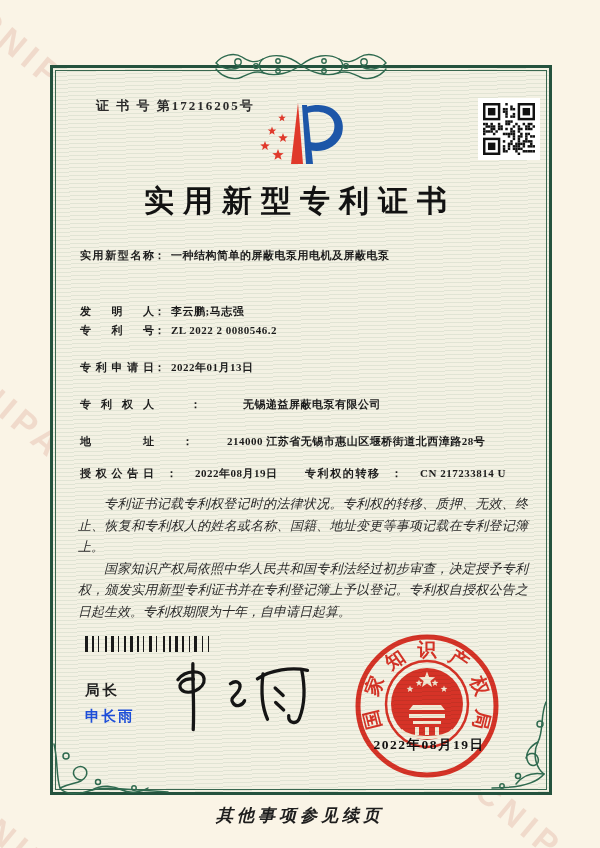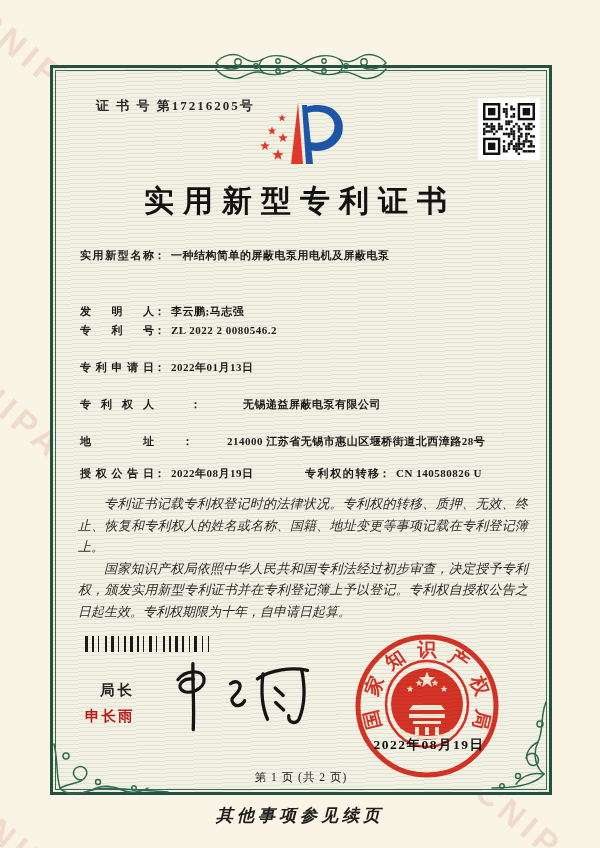--- a/index.html
+++ b/index.html
@@ -40,36 +40,36 @@
   .title {
     position:absolute; left:0; top:181px; width:600px; text-align:center;
     font-size:30px; font-weight:bold; color:#121212; letter-spacing:9px;
   }
   .field-row { position:absolute; left:80px; display:flex; align-items:baseline;
     font-size:11px; font-weight:bold; color:#1c1c1c; }
   .field-label { display:inline-block; width:74px; text-align:justify;
     text-align-last:justify; }
   .field-colon { display:inline-block; }
   .field-value { margin-left:6px; letter-spacing:0.5px; white-space:nowrap; }
-  .grant-group { display:flex; align-items:baseline; }
+  .grant-group { display:flex; align-items:baseline;gap:12px; }
   .paragraphs {
     position:absolute; left:78px; top:493px; width:450px;
     font-size:13px; font-style:italic; color:#2b2b2b;
     line-height:21.5px; text-align:justify;
   }
   .paragraphs p { text-indent:2em; }
   .barcode { position:absolute; left:85px; top:636px; width:158px; height:16px; }
   .director-title {
-    position:absolute; left:100px; top:681px; font-size:14.5px; font-weight:bold;
+    position:absolute; left:85px; top:681px; font-size:14.5px; font-weight:bold;
     color:#222; letter-spacing:3px;
     font-family:"Liberation Sans","DejaVu Sans",sans-serif;
   }
   .director-name {
     position:absolute; left:85px; top:707px; font-size:14.5px; font-weight:bold;
-    color:#b91c1c; letter-spacing:2px;
+    color:#1d4ed8; letter-spacing:2px;
     font-family:"Liberation Sans","DejaVu Sans",sans-serif;
   }
   .signature { position:absolute; left:163px; top:655px; width:155px; height:80px; }
   .seal { position:absolute; left:351px; top:630px; width:152px; height:152px;
     mix-blend-mode:multiply; opacity:0.95; }
   .seal-date {
     position:absolute; left:358px; top:736px; width:142px; text-align:center;
     font-size:13.5px; font-weight:bold; color:#111; letter-spacing:1.5px;
     white-space:nowrap;
   }
@@ -320,21 +320,21 @@
 
   <div class="field-row" style="top:466px;">
     <span class="grant-group" style="width:225px;">
       <span class="field-label">授权公告日</span>
         <span class="field-colon">：</span>
       <span class="field-value">2022年08月19日</span>
     </span>
     <span class="grant-group">
       <span class="field-label">专利权的转移</span>
         <span class="field-colon">：</span>
-      <span class="field-value">CN 140580826 U</span>
+      <span class="field-value">CN 217233814 U</span>
     </span>
   </div>
 
   <div class="paragraphs">
     <p>专利证书记载专利权登记时的法律状况。专利权的转移、质押、无效、终止、恢复和专利权人的姓名或名称、国籍、地址变更等事项记载在专利登记簿上。</p>
     <p>国家知识产权局依照中华人民共和国专利法经过初步审查，决定授予专利权，颁发实用新型专利证书并在专利登记簿上予以登记。专利权自授权公告之日起生效。专利权期限为十年，自申请日起算。</p>
   </div>
 
   <svg class="barcode" id="barcode-svg" viewBox="0 0 158 16" preserveAspectRatio="none">
       <rect x="0" y="0" width="3" height="16" fill="#1a1a1a"></rect>
@@ -400,17 +400,16 @@
       <rect x="58" y="84" width="36" height="4" fill="#fff7ee"></rect>
       <rect x="62" y="91" width="28" height="3" fill="#fff7ee"></rect>
       <rect x="64" y="97" width="4" height="8" fill="#fff7ee"></rect>
       <rect x="74" y="97" width="4" height="8" fill="#fff7ee"></rect>
       <rect x="84" y="97" width="4" height="8" fill="#fff7ee"></rect>
       <path d="M50,100 C58,110 94,110 102,100" fill="none" stroke="#fff7ee" stroke-width="3"></path>
     </g>
   </svg>
   <div class="seal-date">2022年08月19日</div>
 
-  <div class="page-num">第 1 页 (共 2 页)</div>
 
   <div class="continuation">其他事项参见续页</div>
 
 </div>
 
 </body></html>

